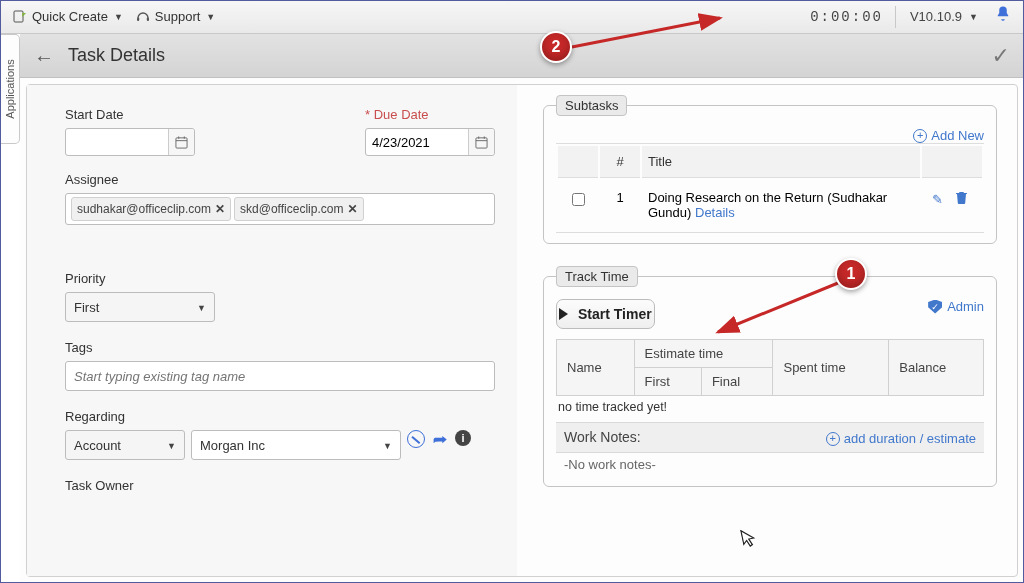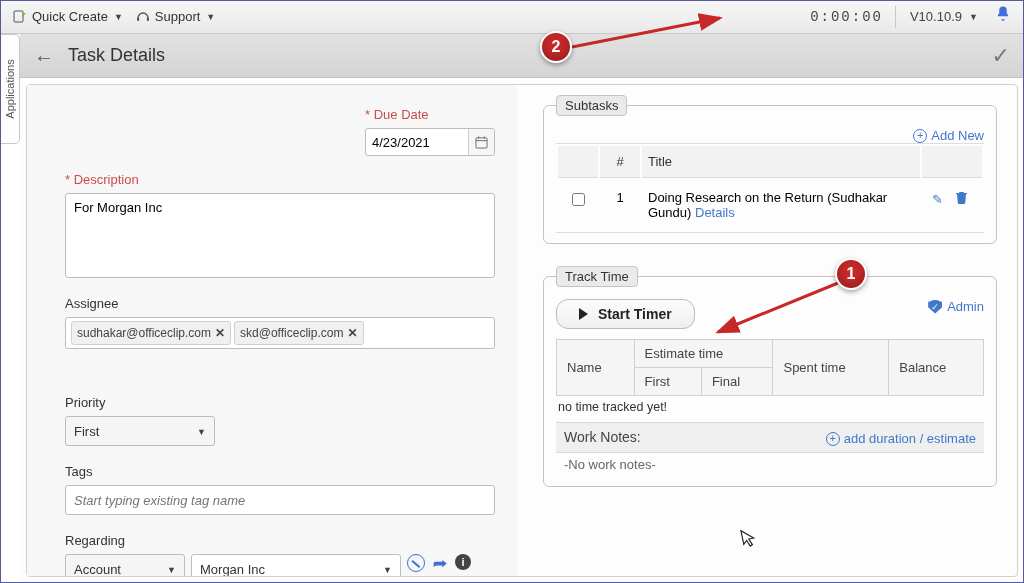--- a/index.html
+++ b/index.html
@@ -132,22 +132,22 @@
   .subtable { width: 100%; border-top: 1px solid #ddd; border-bottom: 1px solid #ddd; margin-top: 10px; font-size: 13px; }
   .subtable thead { background: #f2f2f2; }
   .subtable th { text-align: left; font-weight: normal; padding: 8px 6px; color: #333; border-bottom: 1px solid #ddd; }
   .subtable td { padding: 10px 6px; vertical-align: top; }
   .subtable .details-link { color: var(--link); }
   .row-icons { color: var(--link); white-space: nowrap; }
   .pencil-icon, .trash-icon { cursor: pointer; padding: 0 4px; }
 
   .start-timer-btn {
     display: inline-flex; align-items: center; gap: 10px;
-    border: 1px solid #bcbcbc; border-radius: 12px; background: linear-gradient(#fcfcfc,#efefef);
-    padding: 6px 22px; font-size: 14px; font-weight: 600; cursor: pointer; color:#222;
+    border: 1px solid #bcbcbc; border-radius: 7px; background: linear-gradient(#fcfcfc,#efefef);
+    padding: 6px 2px; font-size: 14px; font-weight: 600; cursor: pointer; color:#222;
   }
   .play-triangle { width:0; height:0; border-left: 9px solid #222; border-top:6px solid transparent; border-bottom:6px solid transparent; }
   .admin-link { float: right; color: var(--link); font-size: 13px; display:inline-flex; align-items:center; gap:5px;}
   .shield { width:14px;height:14px; background: var(--link); clip-path: polygon(50% 0, 100% 18%, 100% 55%, 50% 100%, 0 55%, 0 18%); position:relative; display:inline-flex;align-items:center;justify-content:center;}
   .shield-check { font-size:9px; color:#fff; }
 
   .time-grid { width:100%; border-collapse: collapse; margin-top: 10px; font-size:13px;}
   .time-grid th, .time-grid td { border: 1px solid #d0d0d0; padding: 6px 10px; font-weight: normal; text-align:left; color:#444;}
   .time-grid thead th { background: #f5f5f5; }
   .no-track { font-size: 12.5px; color: #333; padding: 4px 0 4px 2px; }
@@ -217,40 +217,50 @@
   <span class="page-title">Task Details</span>
   <span class="page-confirm">✓</span>
 </div>
 
 <div class="workspace">
   <div class="workspace-inner">
 
     <div class="left-pane">
 
       <div class="row">
+        <div class="field">
+          <span class="label">Start Date</span>
+          <div class="date-wrap">
+            <input class="date-input" value="" style="">
+            <span class="date-icon">
+              <svg width="13" height="13" viewBox="0 0 14 14">
+                  <rect x="1" y="2" width="12" height="11" rx="1" fill="none" stroke="#666"></rect>
+                  <line x1="1" y1="5" x2="13" y2="5" stroke="#666"></line>
+                  <line x1="4" y1="0.5" x2="4" y2="3" stroke="#666"></line>
+                  <line x1="10" y1="0.5" x2="10" y2="3" stroke="#666"></line>
+                </svg>
+            </span>
+          </div>
+        </div>
         <div class="field" style="margin-left:auto">
           <span class="label req">* Due Date</span>
           <div class="date-wrap">
             <input class="date-input" value="4/23/2021" style="">
             <span class="date-icon">
               <svg width="13" height="13" viewBox="0 0 14 14">
                   <rect x="1" y="2" width="12" height="11" rx="1" fill="none" stroke="#666"></rect>
                   <line x1="1" y1="5" x2="13" y2="5" stroke="#666"></line>
                   <line x1="4" y1="0.5" x2="4" y2="3" stroke="#666"></line>
                   <line x1="10" y1="0.5" x2="10" y2="3" stroke="#666"></line>
                 </svg>
             </span>
           </div>
         </div>
       </div>
 
-      <div class="field grow" style="margin-bottom:18px;">
-        <span class="label req">* Description</span>
-        <textarea class="desc" style="">For Morgan Inc</textarea>
-      </div>
 
       <div class="field grow" style="margin-bottom:18px;">
         <span class="label">Assignee</span>
         <div class="taginput">
           <span class="tag">
               <span>sudhakar@officeclip.com</span>
               <span class="x">✕</span>
             </span>
           <span class="tag">
               <span>skd@officeclip.com</span>

